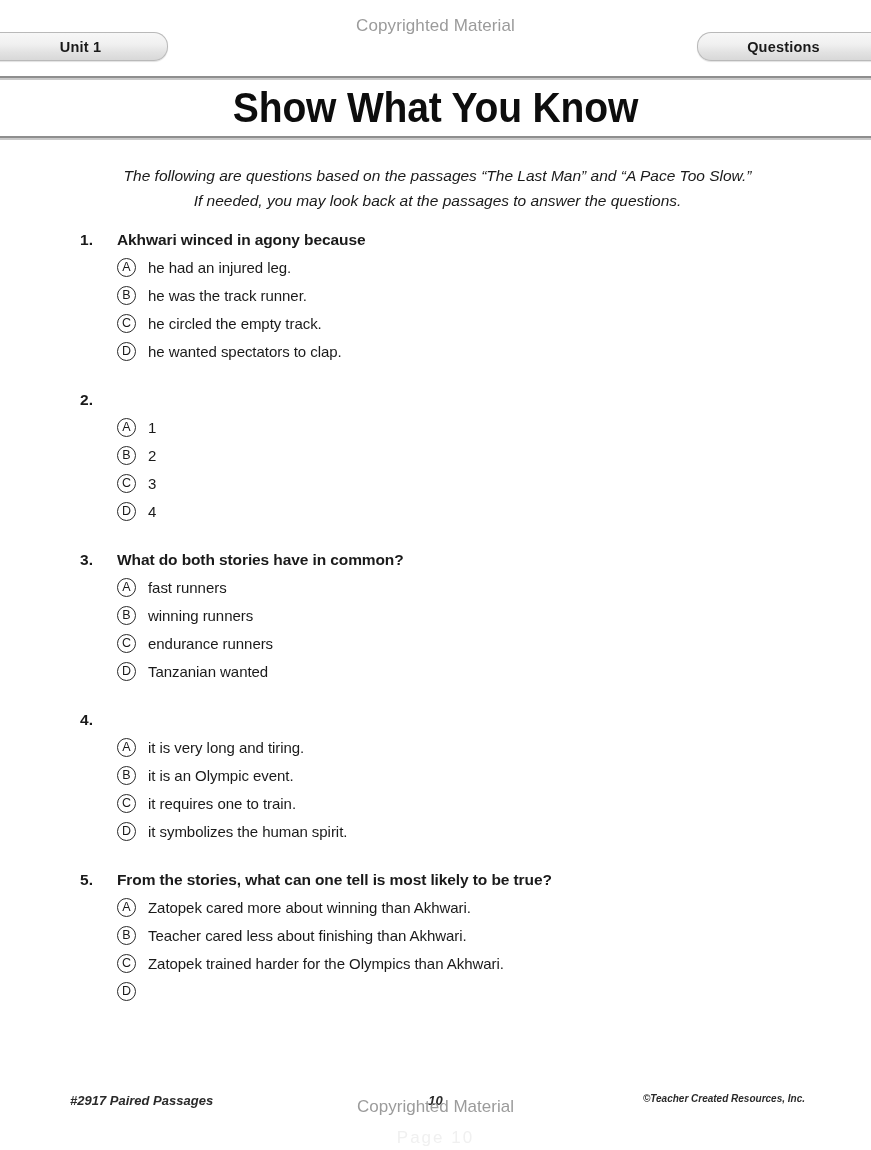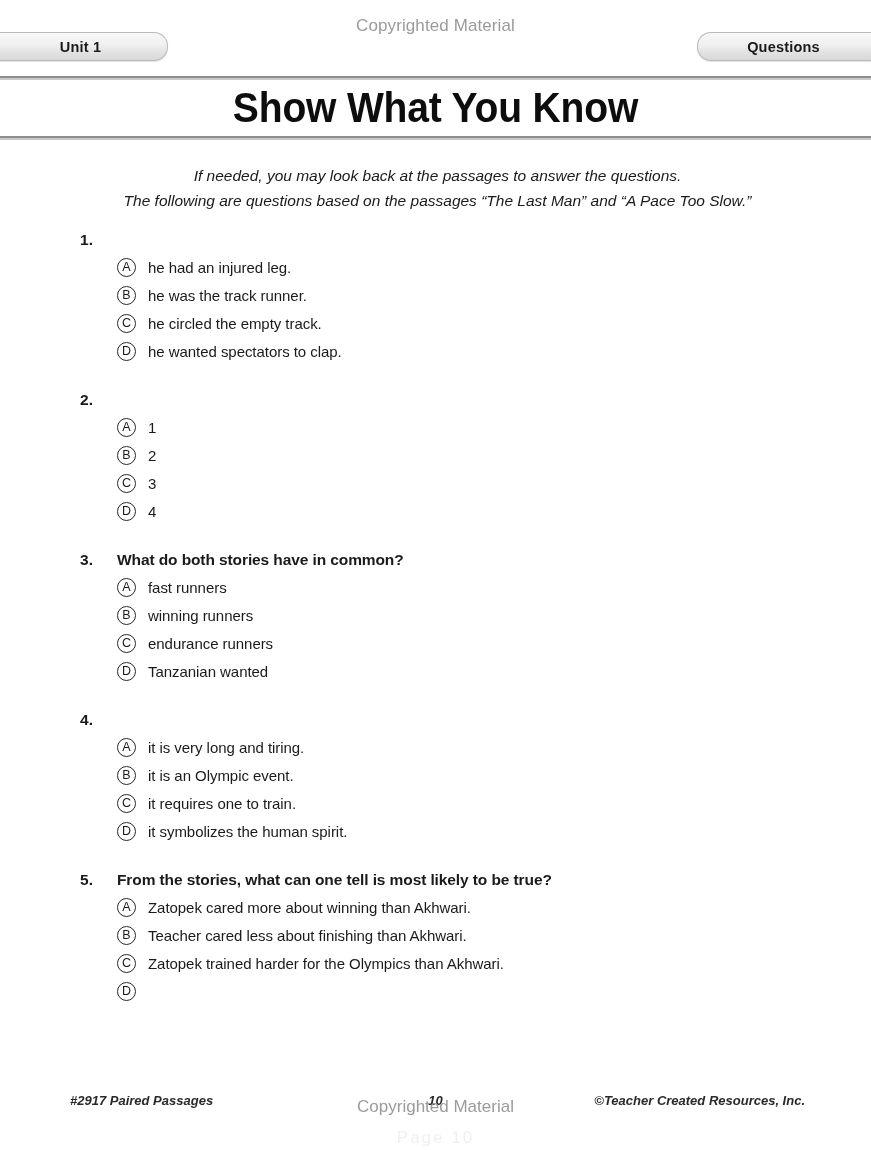--- a/index.html
+++ b/index.html
@@ -183,21 +183,21 @@
     top: 1093px;
     font-size: 13px;
     font-style: italic;
     font-weight: bold;
     color: #2a2a2a;
   }
   .footer-right {
     position: absolute;
     right: 66px;
     top: 1093px;
-    font-size: 13px;
+    font-size: 10px;
     font-style: italic;
     font-weight: bold;
     color: #2a2a2a;
   }
   .footer-page {
     position: absolute;
     left: 0;
     width: 871px;
     top: 1093px;
     text-align: center;
@@ -237,28 +237,29 @@
 
 <div class="tab tab-right">
   <span class="tab-label">Questions</span>
 </div>
 
 <div class="rule rule-top"></div>
 <div class="page-title">Show What You Know</div>
 <div class="rule rule-bottom"></div>
 
 <div class="intro">
+  <span class="intro-line">The following are questions based on the passages “The Last Man” and “A Pace Too Slow.”</span>
   <span class="intro-line">If needed, you may look back at the passages to answer the questions.</span>
-  <span class="intro-line">The following are questions based on the passages “The Last Man” and “A Pace Too Slow.”</span>
 </div>
 
 <div class="questions" id="question-list">
     <div class="question-block">
       <div class="question-head">
         <div class="q-num">1.</div>
+        <div class="q-text">Akhwari winced in agony because</div>
       </div>
       <div class="option-row">
         <div class="opt-circle">A</div>
         <div class="opt-text">he had an injured leg.</div>
       </div>
       <div class="option-row">
         <div class="opt-circle">B</div>
         <div class="opt-text">he was the track runner.</div>
       </div>
       <div class="option-row">

